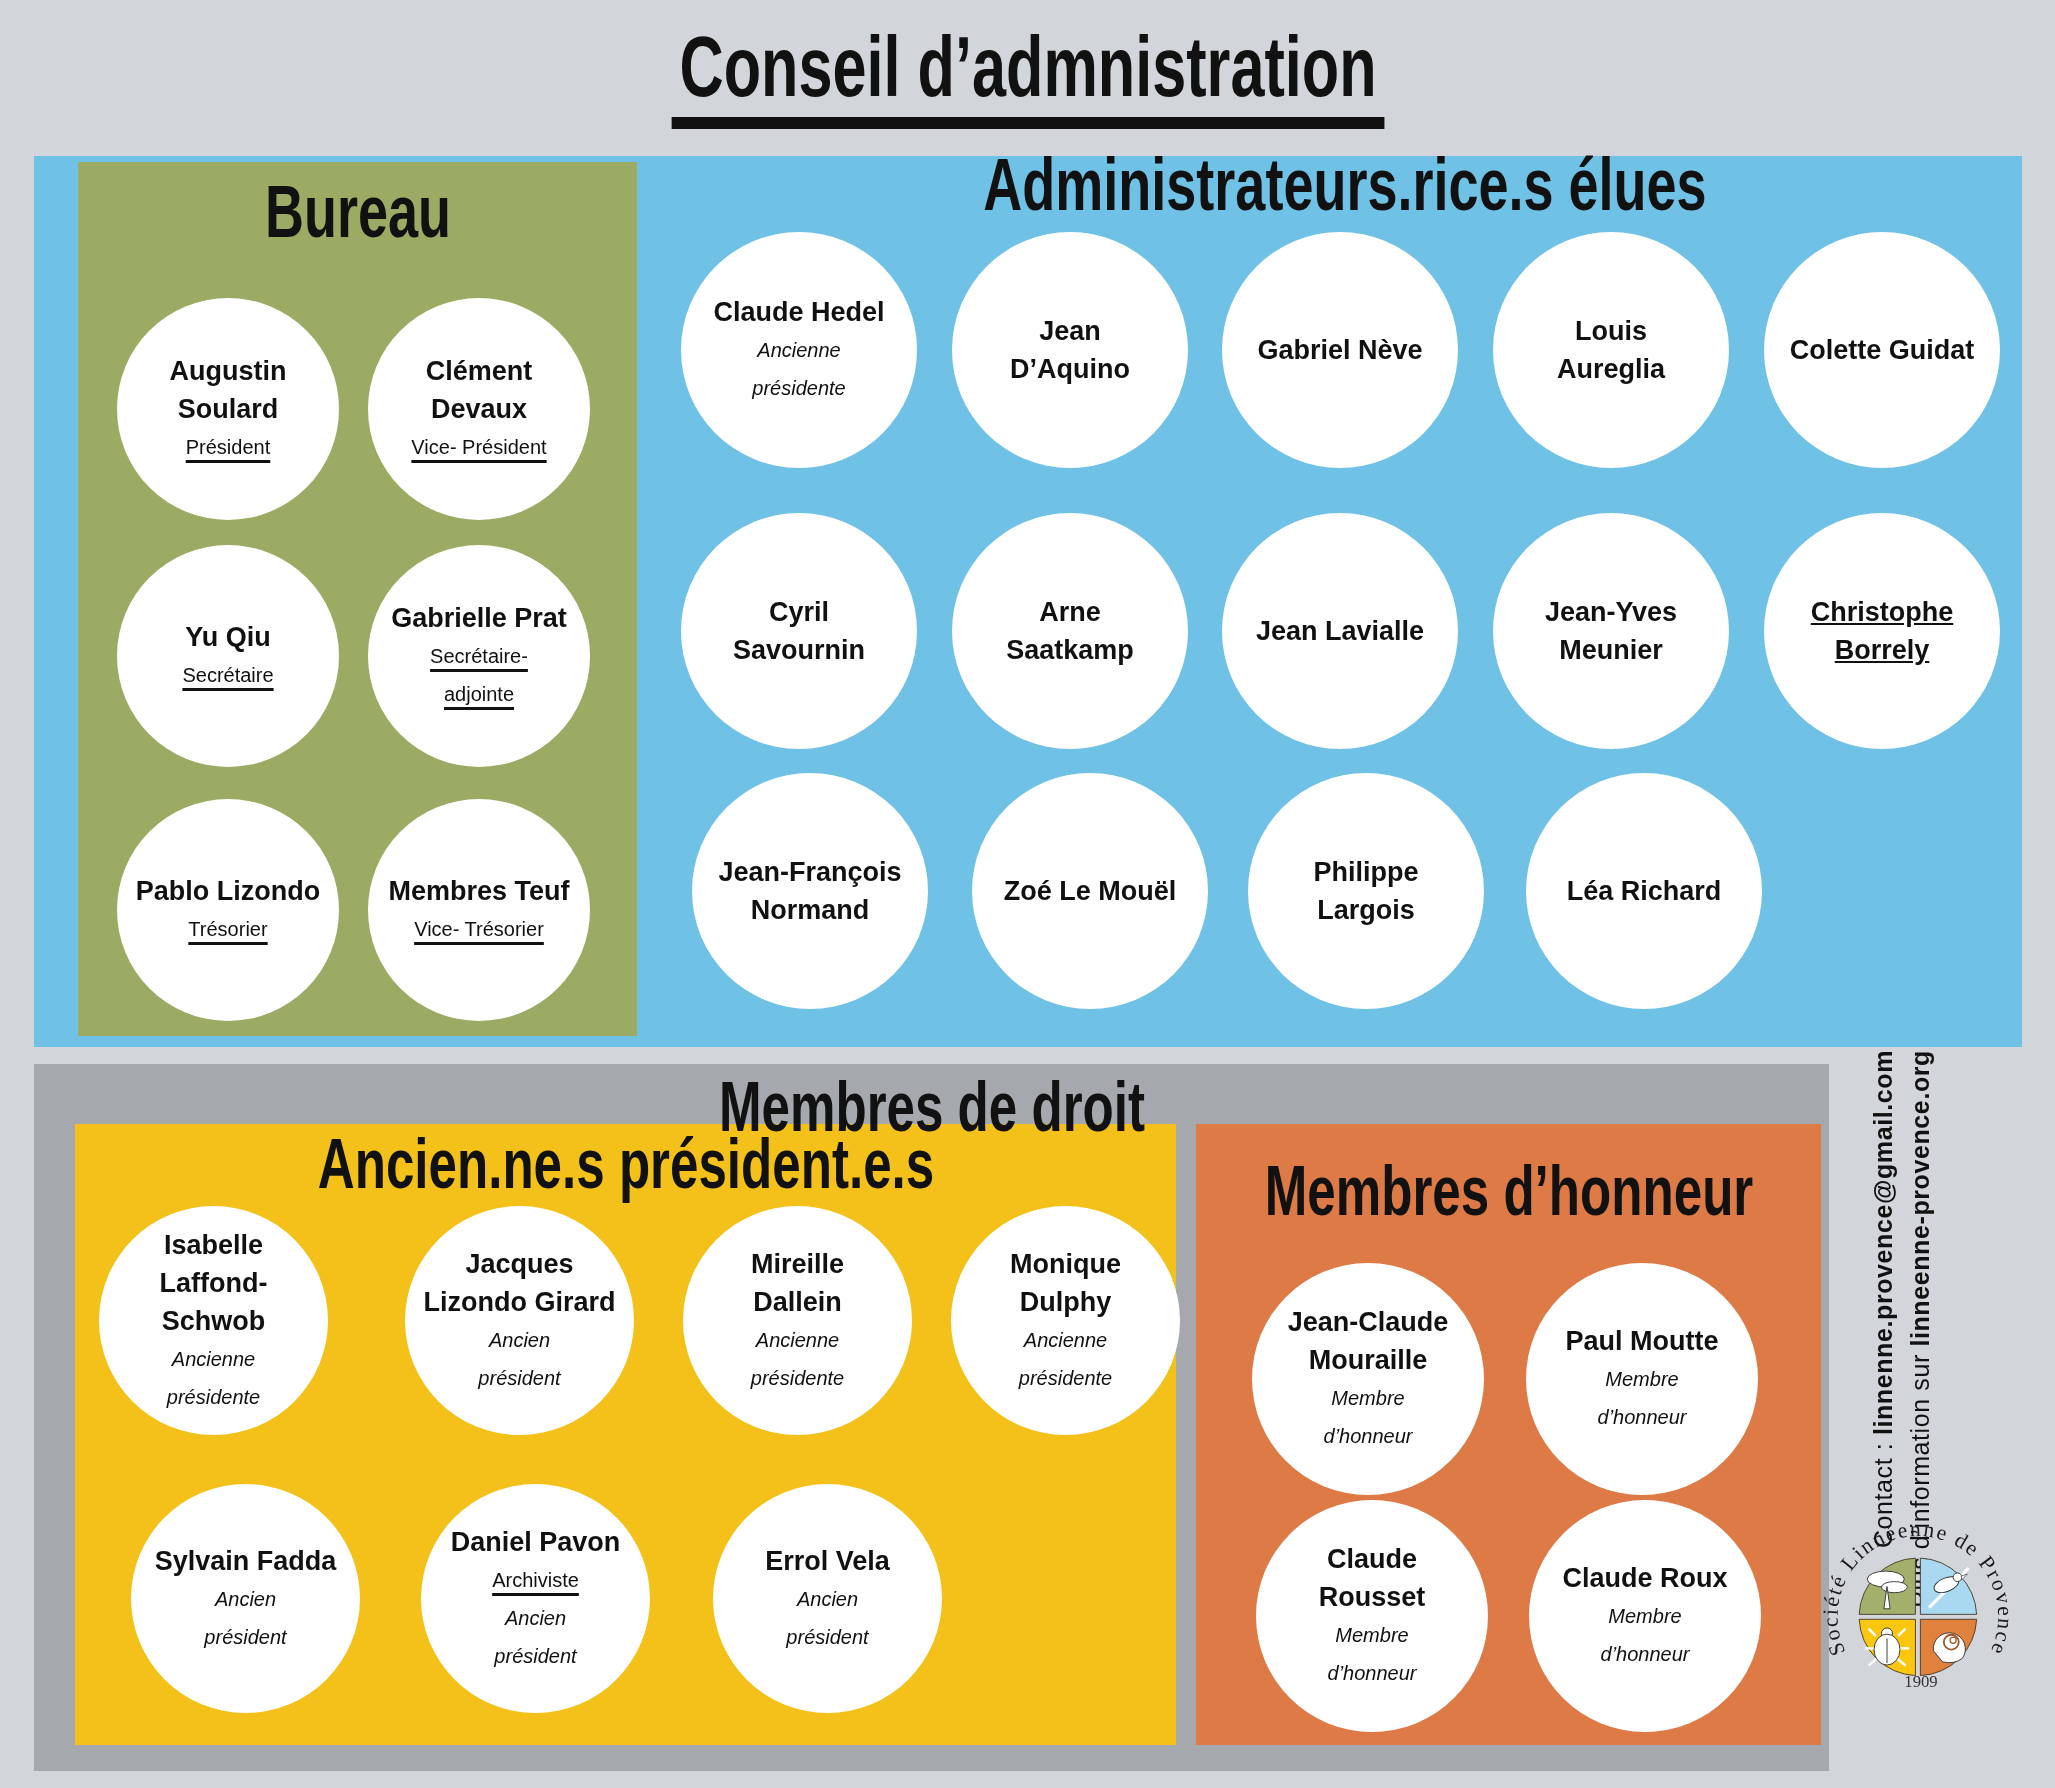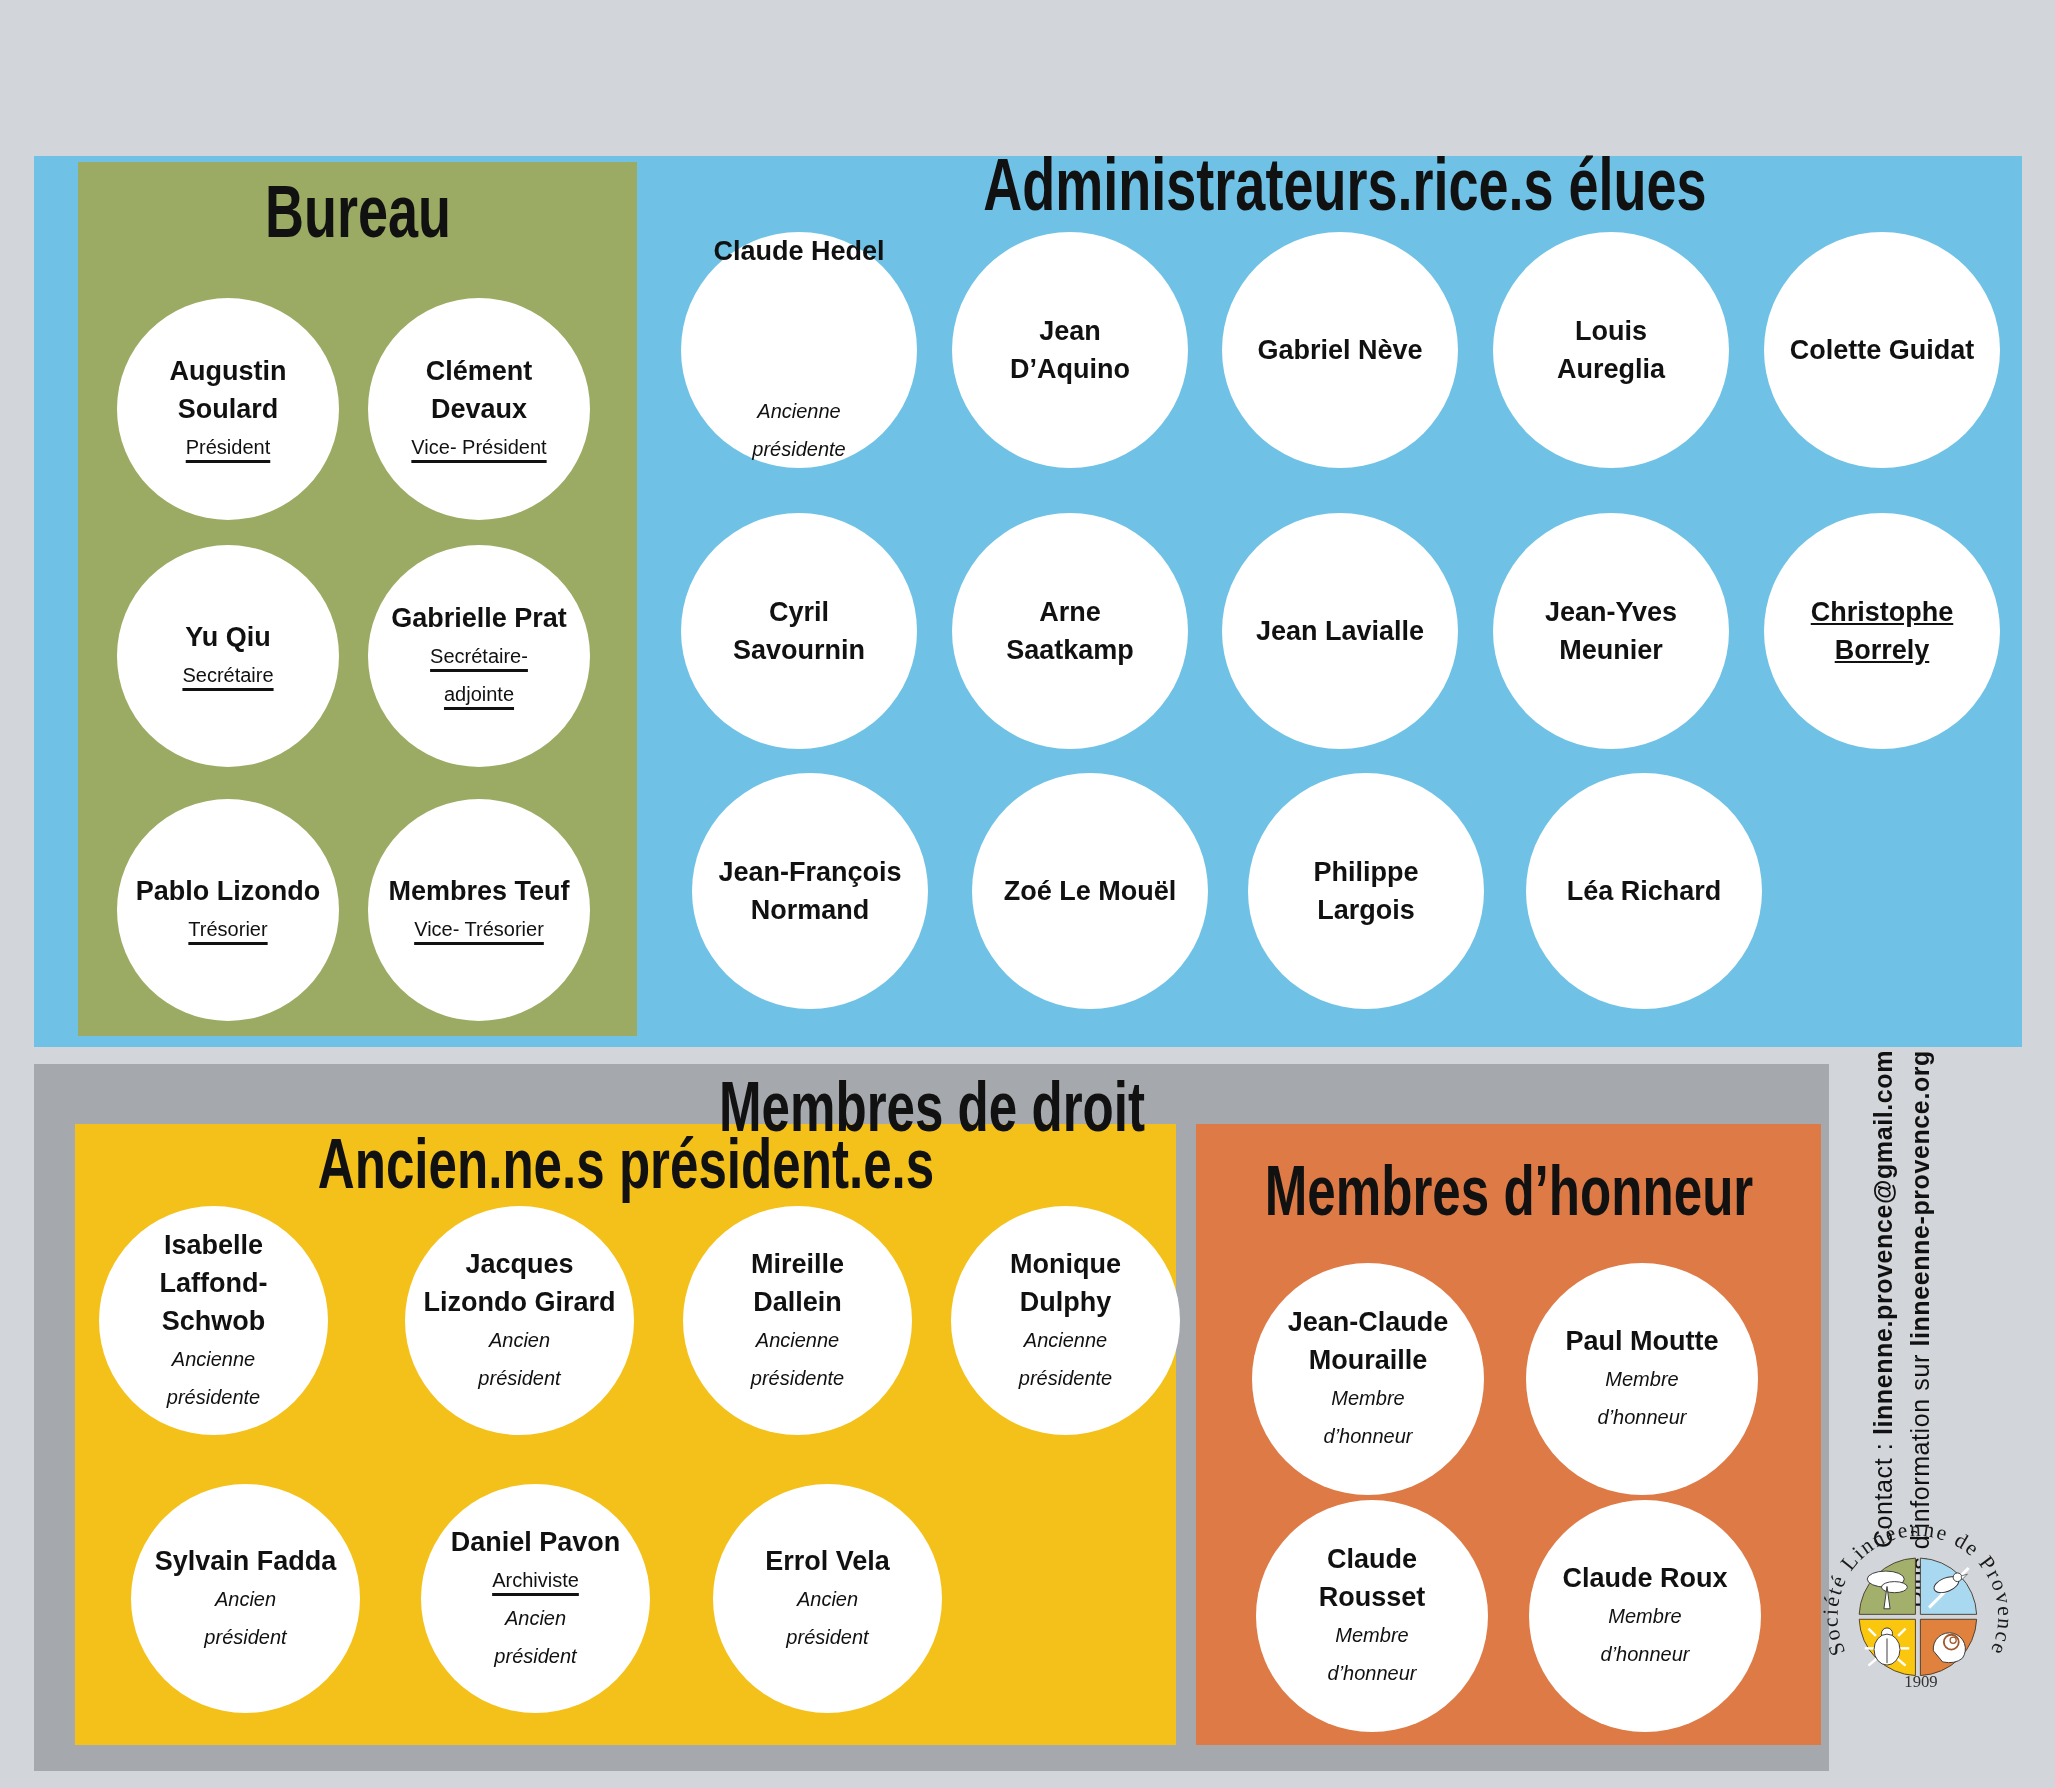--- a/index.html
+++ b/index.html
@@ -36,20 +36,23 @@
 <body>
 
 <div class="page" style="background: rgb(210, 213, 217);">
 
   <div class="box" style="left: 34px; top: 156px; width: 1988px; height: 891px; background: rgb(111, 194, 230);"></div>
   <div class="box" style="left: 78px; top: 162px; width: 559px; height: 874px; background: rgb(155, 171, 99);"></div>
   <div class="box" style="left: 34px; top: 1064px; width: 1795px; height: 707px; background: rgb(165, 168, 172);"></div>
   <div class="box" style="left: 75px; top: 1124px; width: 1101px; height: 621px; background: rgb(244, 193, 26);"></div>
   <div class="box" style="left: 1196px; top: 1124px; width: 625px; height: 621px; background: rgb(221, 122, 70);"></div>
 
+  <div class="title-wrap">
+    <h1>Conseil d’admnistration</h1>
+  </div>
 
   <h2 class="display sec" id="t-bureau">Bureau</h2>
   <h2 class="display sec" id="t-admins">Administrateurs.rice.s élues</h2>
   <h2 class="display sec" id="t-droit">Membres de droit</h2>
   <h2 class="display sec" id="t-anciens">Ancien.ne.s président.e.s</h2>
   <h2 class="display sec" id="t-honneur">Membres d’honneur</h2>
 
   <div id="circle-layer">
       <div class="circle" style="left: 117px; top: 298px; width: 222px; height: 222px;">
         <div class="mname">Augustin
@@ -71,21 +74,21 @@
 adjointe</div>
       </div>
       <div class="circle" style="left: 117px; top: 799px; width: 222px; height: 222px;">
         <div class="mname">Pablo Lizondo</div>
         <div class="role role-underline">Trésorier</div>
       </div>
       <div class="circle" style="left: 368px; top: 799px; width: 222px; height: 222px;">
         <div class="mname">Membres Teuf</div>
         <div class="role role-underline">Vice- Trésorier</div>
       </div>
-      <div class="circle" style="left: 681px; top: 232px; width: 236px; height: 236px; justify-content: space-between;">
+      <div class="circle" style="left: 681px; top: 232px; width: 236px; height: 236px;">
         <div class="mname">Claude Hedel</div>
         <div class="role role-italic">Ancienne
 présidente</div>
       </div>
       <div class="circle" style="left: 952px; top: 232px; width: 236px; height: 236px;">
         <div class="mname">Jean
 D’Aquino</div>
       </div>
       <div class="circle" style="left: 1222px; top: 232px; width: 236px; height: 236px;">
         <div class="mname">Gabriel Nève</div>

